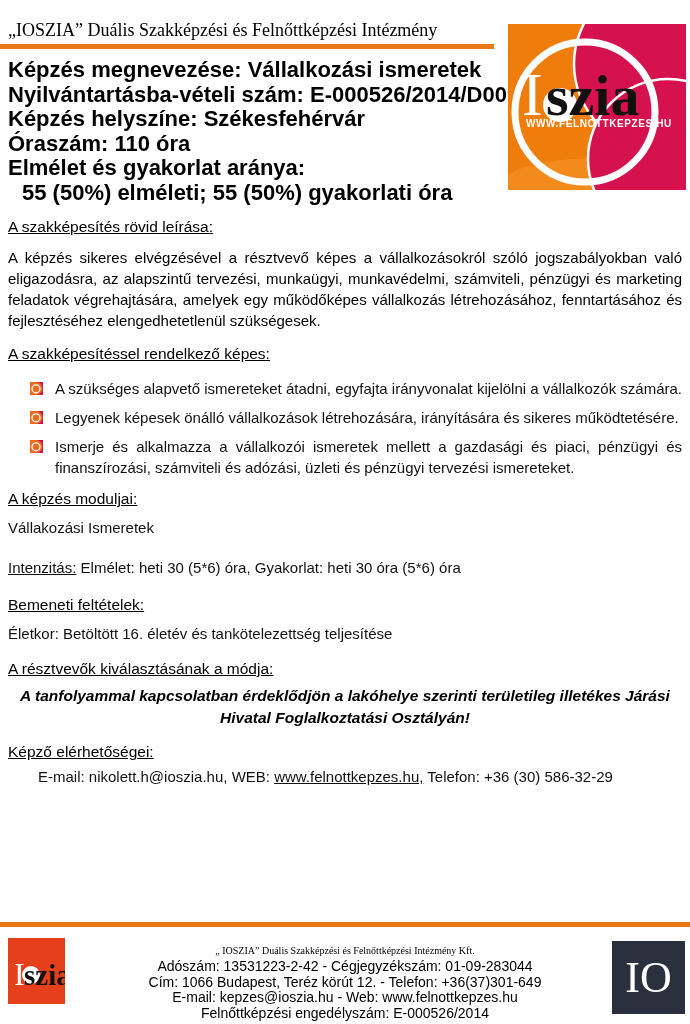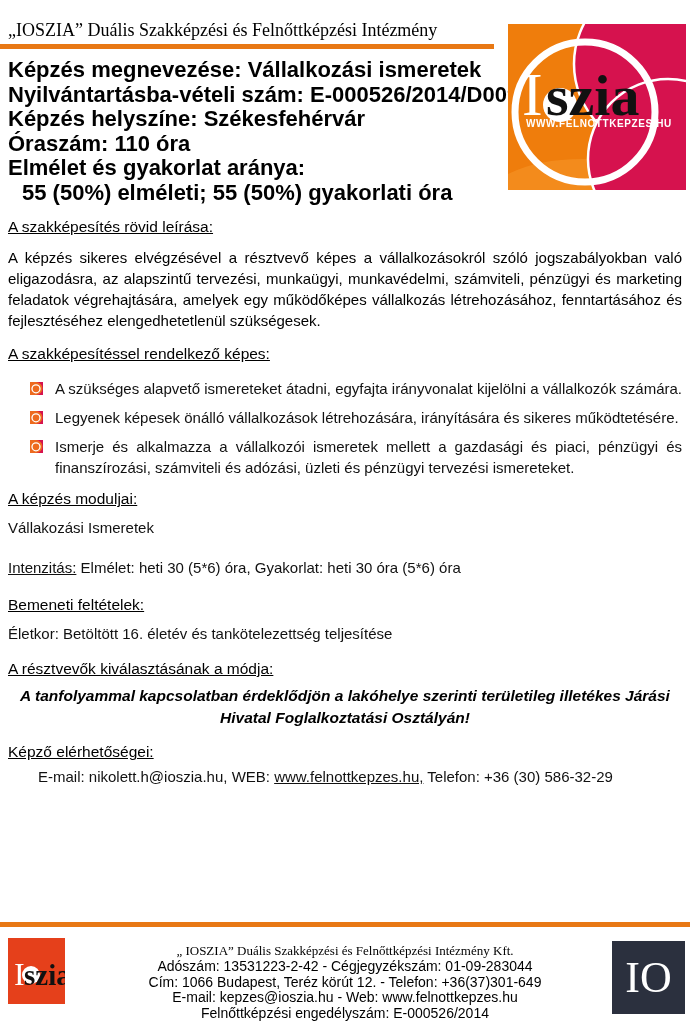--- a/index.html
+++ b/index.html
@@ -60,21 +60,21 @@
 
   
   .rule-bottom { position:absolute; left:0; top:922px; width:690px; height:5px; background:#E87814; }
   .footer-left-logo { position:absolute; left:8px; top:938px; width:57px; height:66px; }
   .footer-left-logo svg { display:block; width:100%; height:100%; }
   .footer-center {
     position:absolute; left:90px; right:90px; top:942px;
     text-align:center; color:#000;
   }
   .footer-company {
-    font-family:"Liberation Serif", serif; font-size:13px; line-height:17px;
+    font-family:"Liberation Serif", serif; font-size:10px; line-height:17px;
   }
   .footer-row { font-size:14px; line-height:15.5px; }
   .footer-right-logo {
     position:absolute; right:5px; top:941px; width:73px; height:73px;
     background:#2B303E; color:#fff;
     display:flex; align-items:center; justify-content:center;
     font-family:"Liberation Serif", serif; font-size:44px;
   }
 </style>
 </head>

